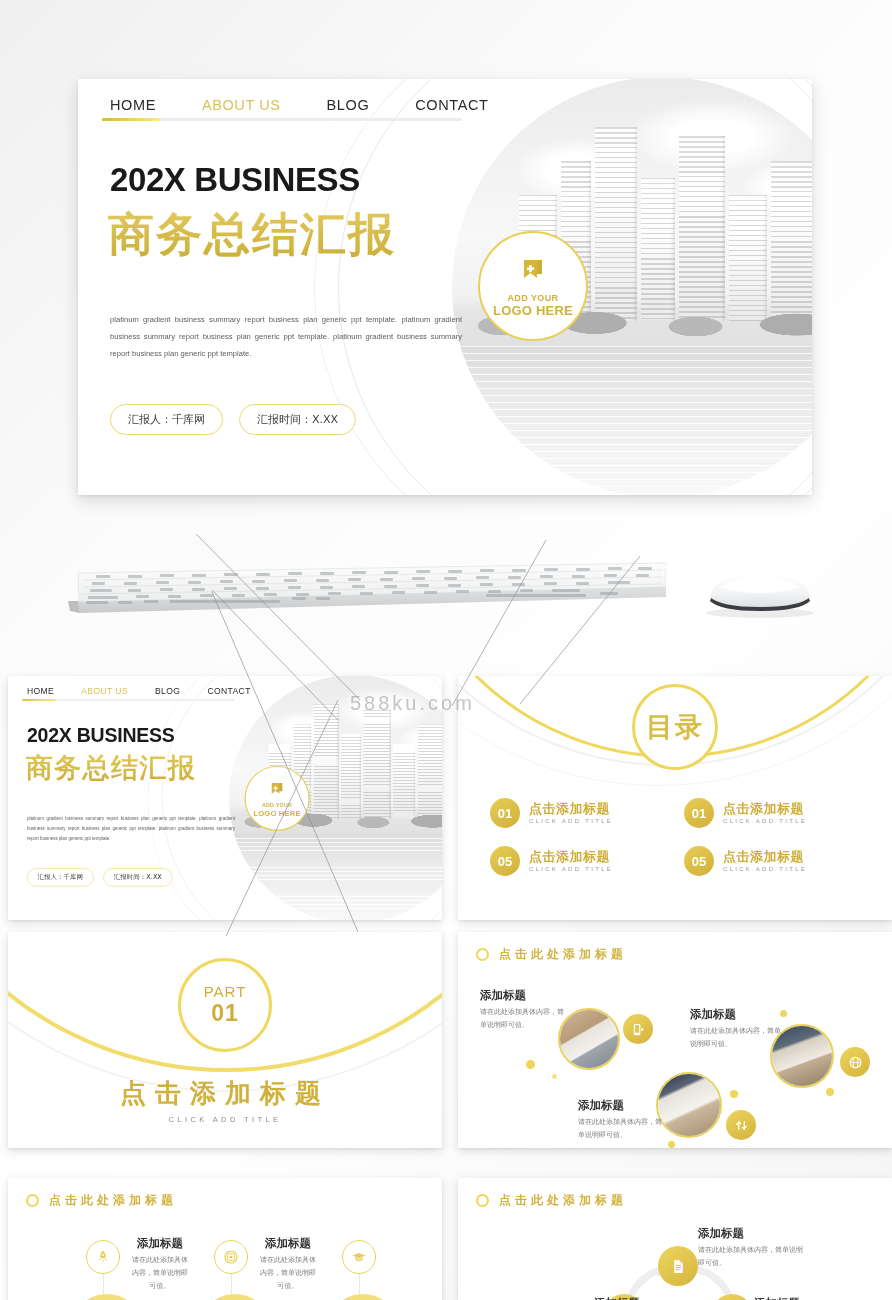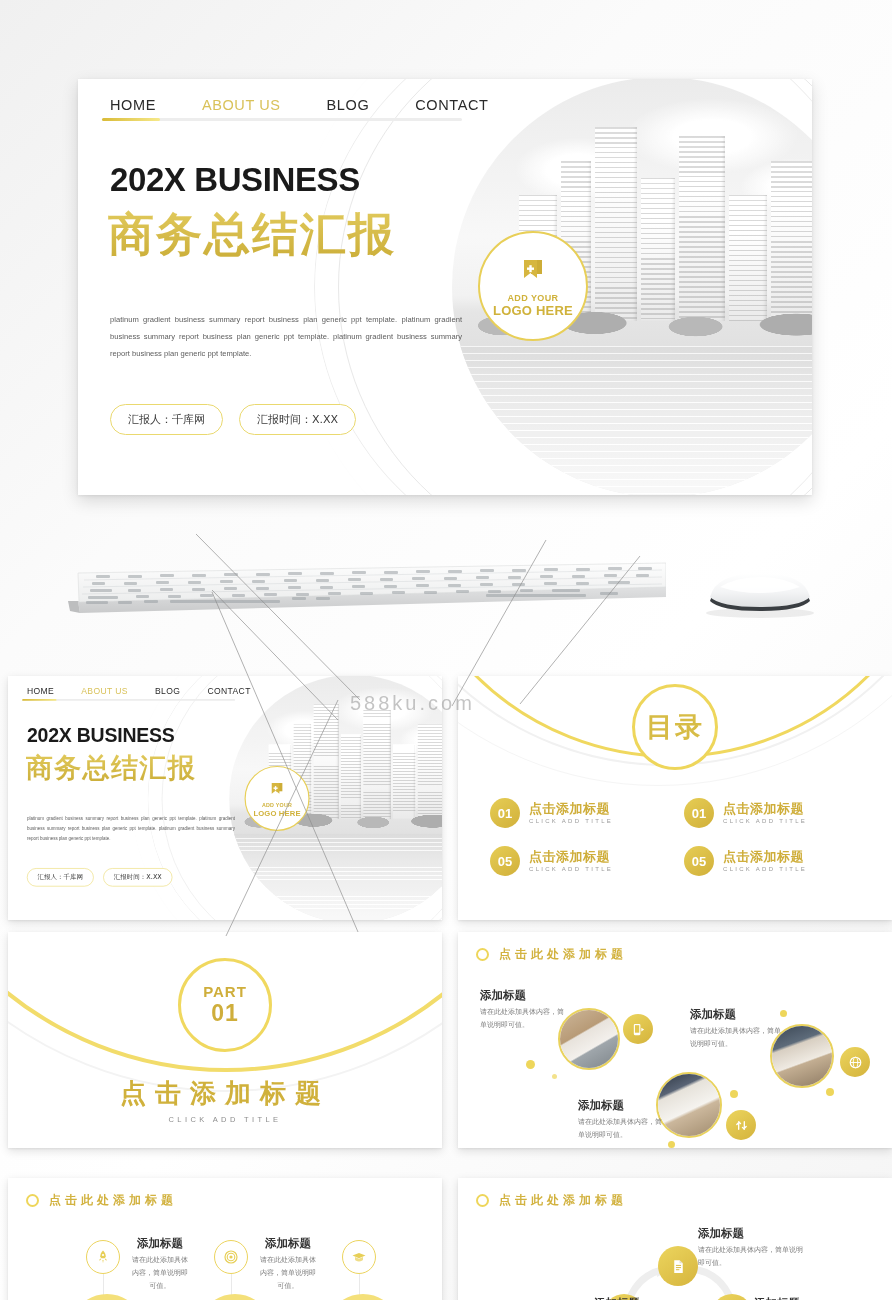--- a/index.html
+++ b/index.html
@@ -180,21 +180,21 @@
   }
   .part-arc-gray {
     position:absolute; width:760px; height:760px; left:-162px; top:-600px;
     border:2px solid #f3f3f3; border-radius:50%;
   }
   .part-circle {
     position:absolute; left:50%; top:26px; transform:translateX(-50%);
     width:94px; height:94px; border-radius:50%; border:3.4px solid #f0d85f; background:#fff;
     display:flex; flex-direction:column; align-items:center; justify-content:center; z-index:5;
   }
-  .part-circle .pw { font-size:15px; font-weight:700; color:#cfae3b; letter-spacing:1px; }
+  .part-circle .pw { font-size:15px; font-weight:400; color:#cfae3b; letter-spacing:1px; }
   .part-circle .pn { font-size:23px; font-weight:700; color:#cfae3b; letter-spacing:1px; }
   .part-cn { position:absolute; left:0; right:0; top:144px; text-align:center;
     font-size:26px; font-weight:700; letter-spacing:9px; color:#d0b13c; font-family:"DejaVu Sans", sans-serif; }
   .part-en { position:absolute; left:0; right:0; top:183px; text-align:center;
     font-size:7.5px; letter-spacing:3.4px; color:#8d8d8d; }
 
   
   .ch { position:absolute; left:18px; top:14px; display:flex; align-items:center; gap:10px; }
   .ch .ring { width:13px; height:13px; border-radius:50%; border:2.6px solid #eed65b; }
   .ch .txt { font-size:12px; font-weight:700; color:#d2b23f; letter-spacing:4px; font-family:"DejaVu Sans", sans-serif; }

